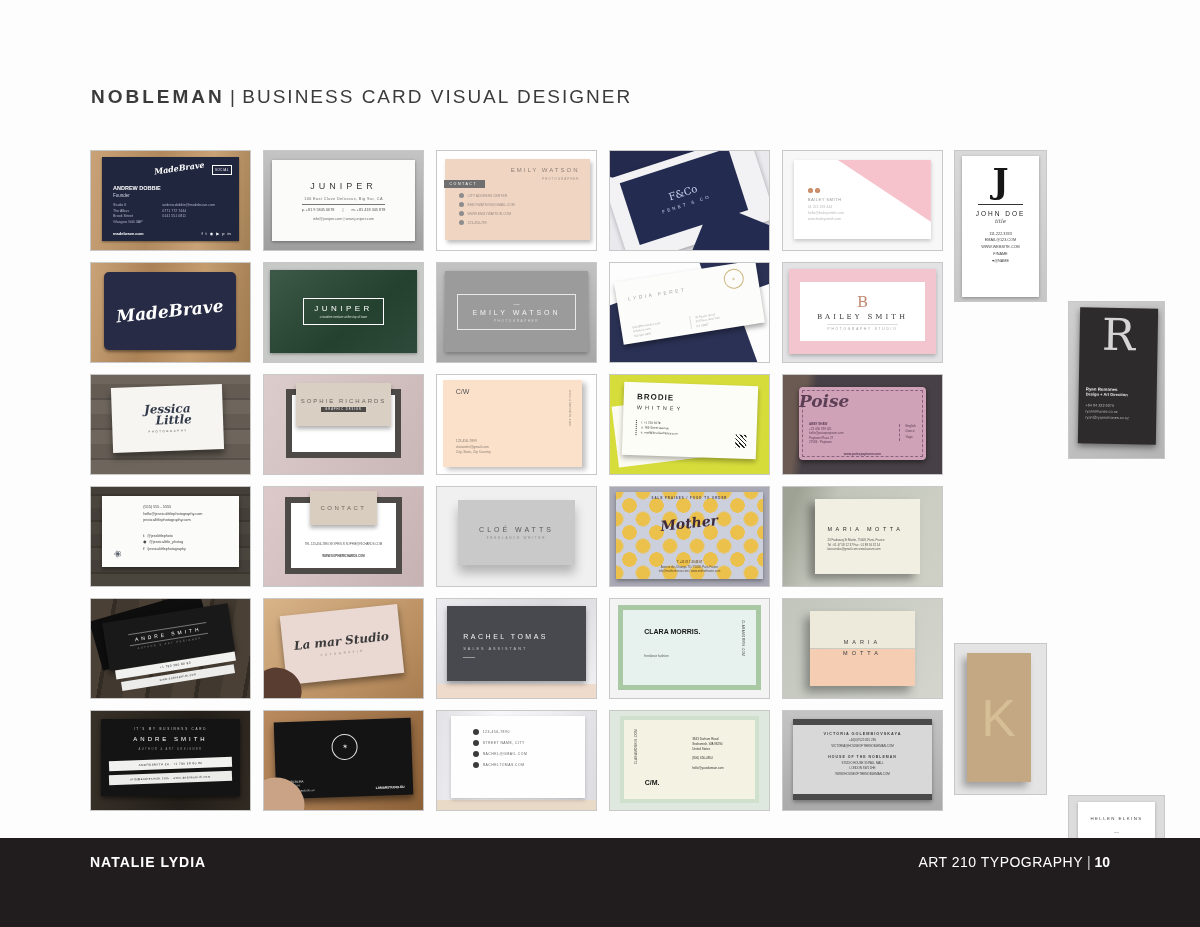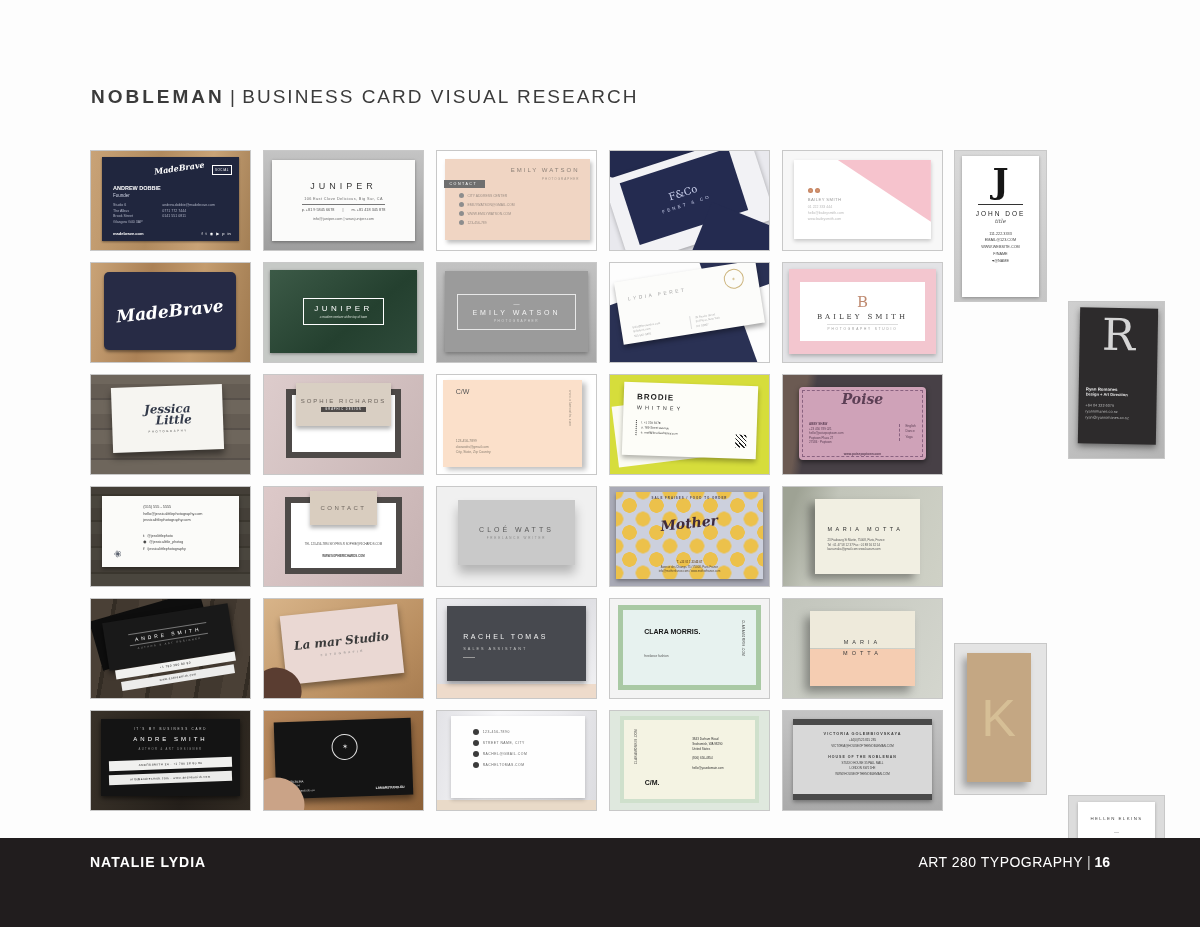--- a/index.html
+++ b/index.html
@@ -18,21 +18,21 @@
   .ic{display:inline-block;}
 </style>
 </head>
 <body>
 
 <div class="page">
 
   <div class="hdr">
     <b>NOBLEMAN</b>
     <span class="rest">|</span>
-    <span class="rest">BUSINESS CARD VISUAL RESEARCH</span>
+    <span class="rest">BUSINESS CARD VISUAL DESIGNER</span>
   </div>
 
   <div class="grid">
 
     <div class="tile">
       <div class="a" style="inset:0;background:linear-gradient(100deg,#c9a377,#b08a5e 40%,#c9a377 70%,#a37f55);"></div>
       <div class="a" style="left:7%;top:6%;right:7%;bottom:9%;background:#20263e;box-shadow:0 1px 2px rgba(0,0,0,.4);">
         <div class="a script" style="right:25%;top:7%;color:#fff;font-size:8px;transform:rotate(-8deg);">MadeBrave</div>
         <div class="a" style="right:5%;top:10%;border:1px solid #fff;color:#fff;font-size:3px;padding:2px;letter-spacing:.5px;">SOCIAL</div>
         <div class="a" style="left:8%;top:33%;color:#fff;font-size:5.5px;font-weight:bold;">ANDREW DOBBIE</div>
@@ -230,21 +230,21 @@
           <div>e. mail@brodiewhitney.com</div>
         </div>
         <div class="a" style="right:7%;bottom:16%;width:11px;height:13px;background:repeating-linear-gradient(45deg,#222 0 1px,transparent 1px 3px);"></div>
       </div>
     </div>
 
     <div class="tile">
       <div class="a" style="inset:0;background:linear-gradient(100deg,#6b5a52 0 14%,#474046 20%);"></div>
       <div class="a" style="left:10%;top:12%;width:80%;height:74%;background:#cfa2b8;border-radius:4px;box-shadow:0 2px 5px rgba(0,0,0,.5);">
         <div class="a" style="inset:3px;border:1px dashed #8a6280;"></div>
-        <div class="a script" style="left:0;right:0;top:6%;text-align:center;font-size:14px;color:#5c3f55;">Poise</div>
+        <div class="a script" style="left:0;right:0;top:6%;text-align:left;font-size:17px;color:#5c3f55;">Poise</div>
         <div class="a" style="left:8%;top:48%;font-size:3px;color:#5c3f55;line-height:1.5;width:56%;">
           <div style="font-weight:bold;">ABBY SHAW</div>
           <div>+23 456 789 021</div>
           <div>hello@poisepoptown.com</div>
           <div>Poptown Plaza 27</div>
           <div>27584 · Poptown</div>
         </div>
         <div class="a" style="right:8%;top:50%;font-size:3.2px;color:#5c3f55;line-height:1.8;border-left:1px dashed #8a6280;padding-left:5px;">
           <div>English</div>
           <div>Dance</div>
@@ -509,20 +509,20 @@
       <div style="font-size:3.4px;color:#666;margin-top:8px;">www.elkins.com</div>
       <div style="font-size:5px;color:#888;margin-top:8px;">—</div>
       <div style="font-size:3.4px;color:#666;margin-top:8px;"><span style="font-weight:bold;margin-right:2px;">◉</span><span>@hellkins</span></div>
     </div>
   </div>
 
   <div class="footer">
     <div class="inner">
       <div style="font-weight:bold;letter-spacing:1px;">NATALIE LYDIA</div>
       <div>
-        <span style="letter-spacing:.5px;">ART 280 TYPOGRAPHY</span>
+        <span style="letter-spacing:.5px;">ART 210 TYPOGRAPHY</span>
         <span style="color:#cfcfcf;">|</span>
-        <span style="font-weight:bold;">16</span>
+        <span style="font-weight:bold;">10</span>
       </div>
     </div>
   </div>
 
 </div>
 
 </body></html>

